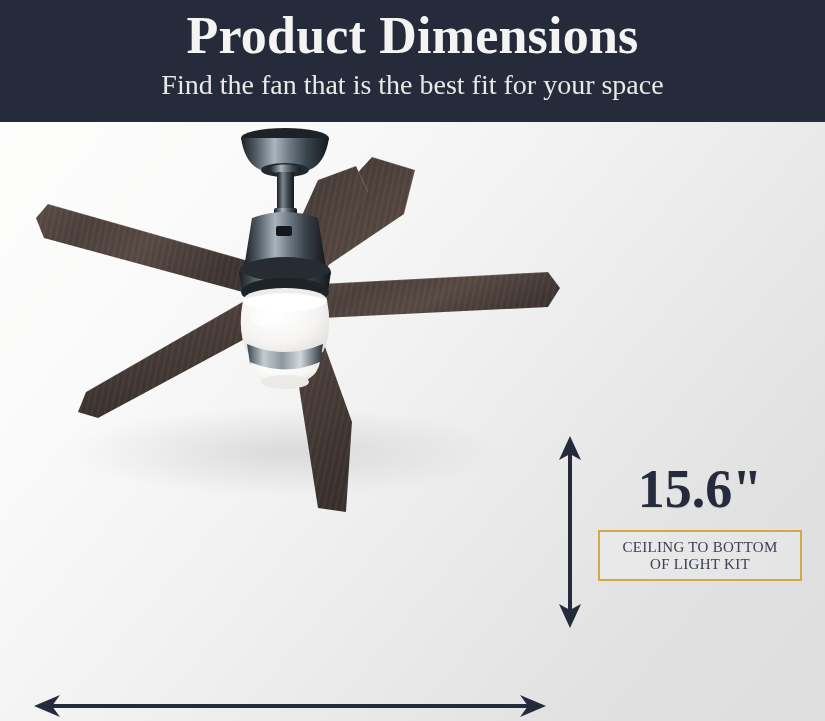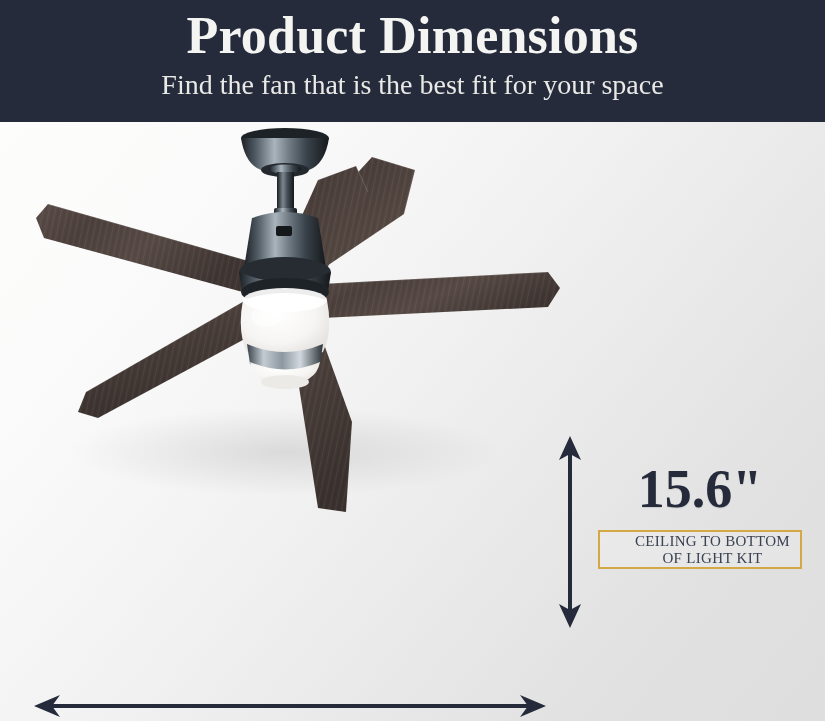--- a/index.html
+++ b/index.html
@@ -113,21 +113,21 @@
   .callout-box {
     border: 2px solid #d4a843;
     background: rgba(255,255,255,0.18);
     box-sizing: border-box;
     width: 100%;
     display: flex;
     align-items: center;
     justify-content: center;
     text-align: center;
   }
-  .callout-height .callout-box { height: 39px; padding: 4px 10px; justify-content: flex-end; }
+  .callout-height .callout-box { height: 51px; padding: 4px 10px; }
 
   .callout-label {
     color: #3a4152;
     font-size: 15px;
     line-height: 1.12;
     letter-spacing: 0.3px;
     white-space: pre-line;
   }
 </style>
 </head>

